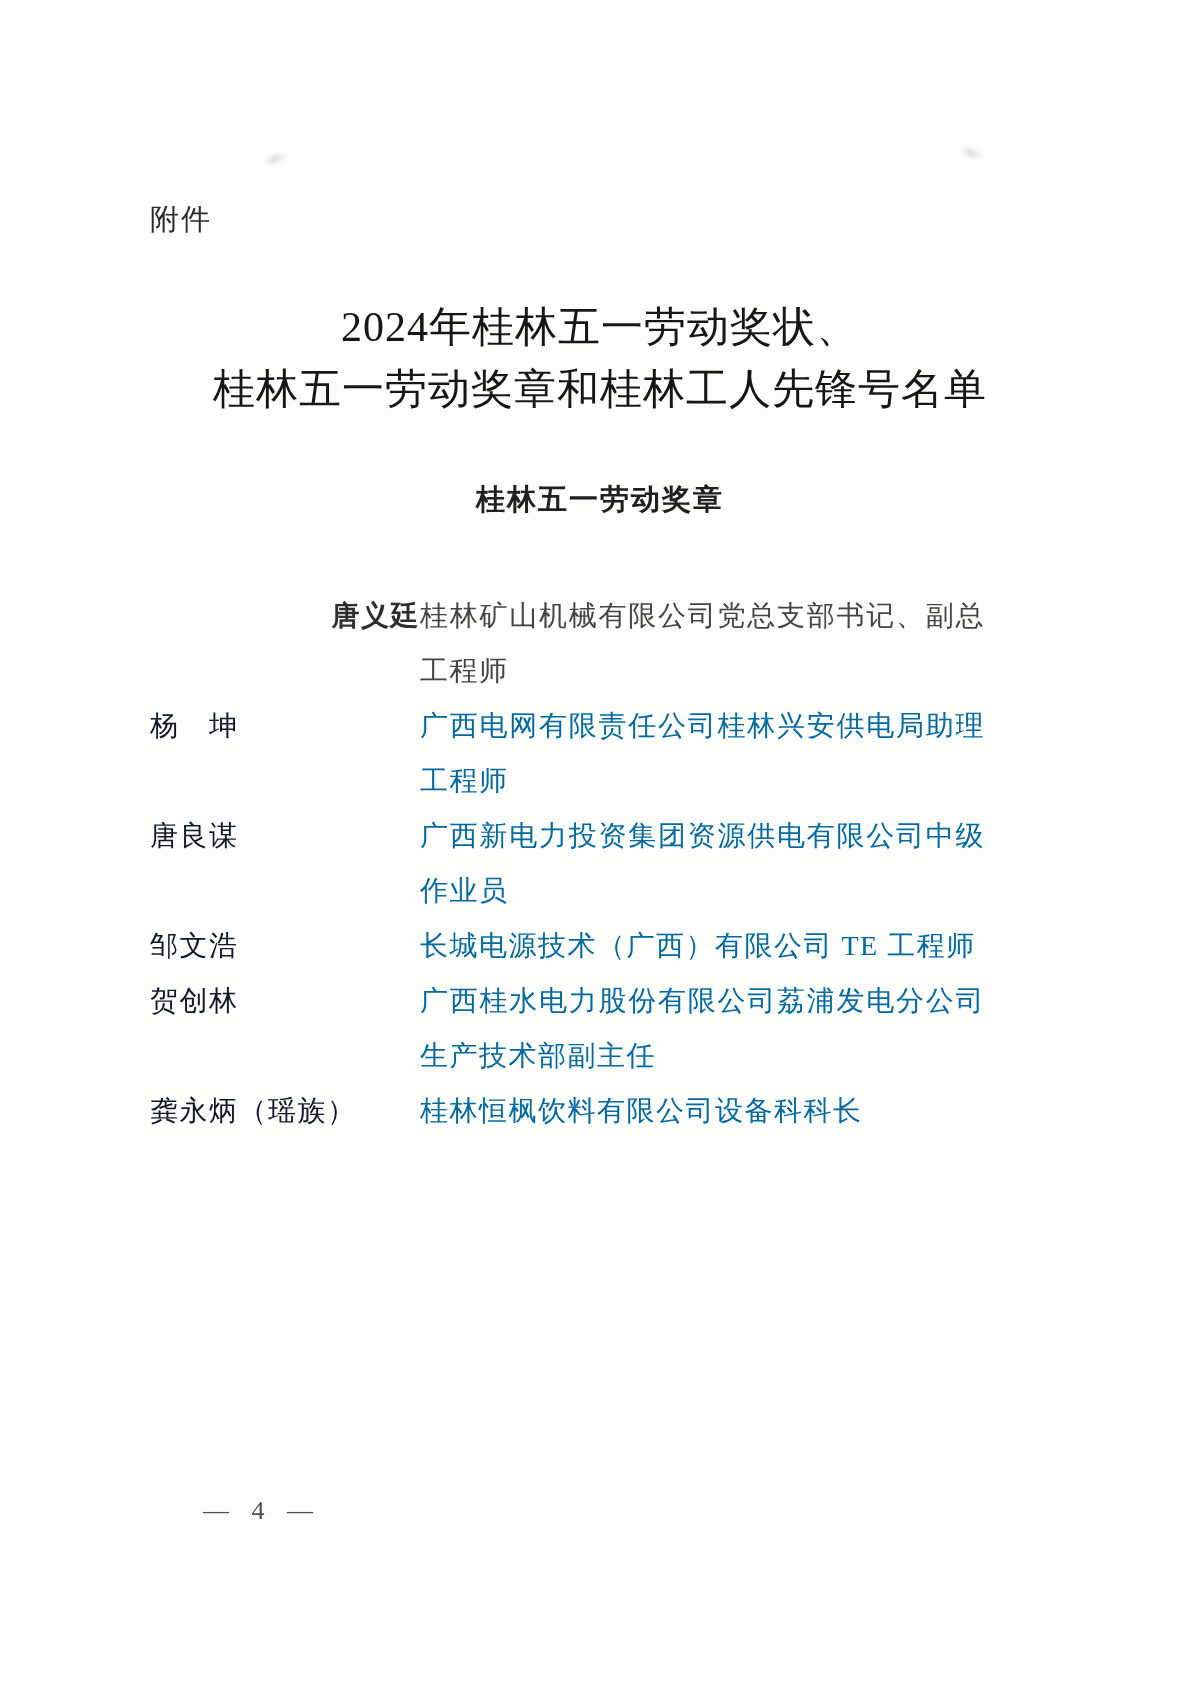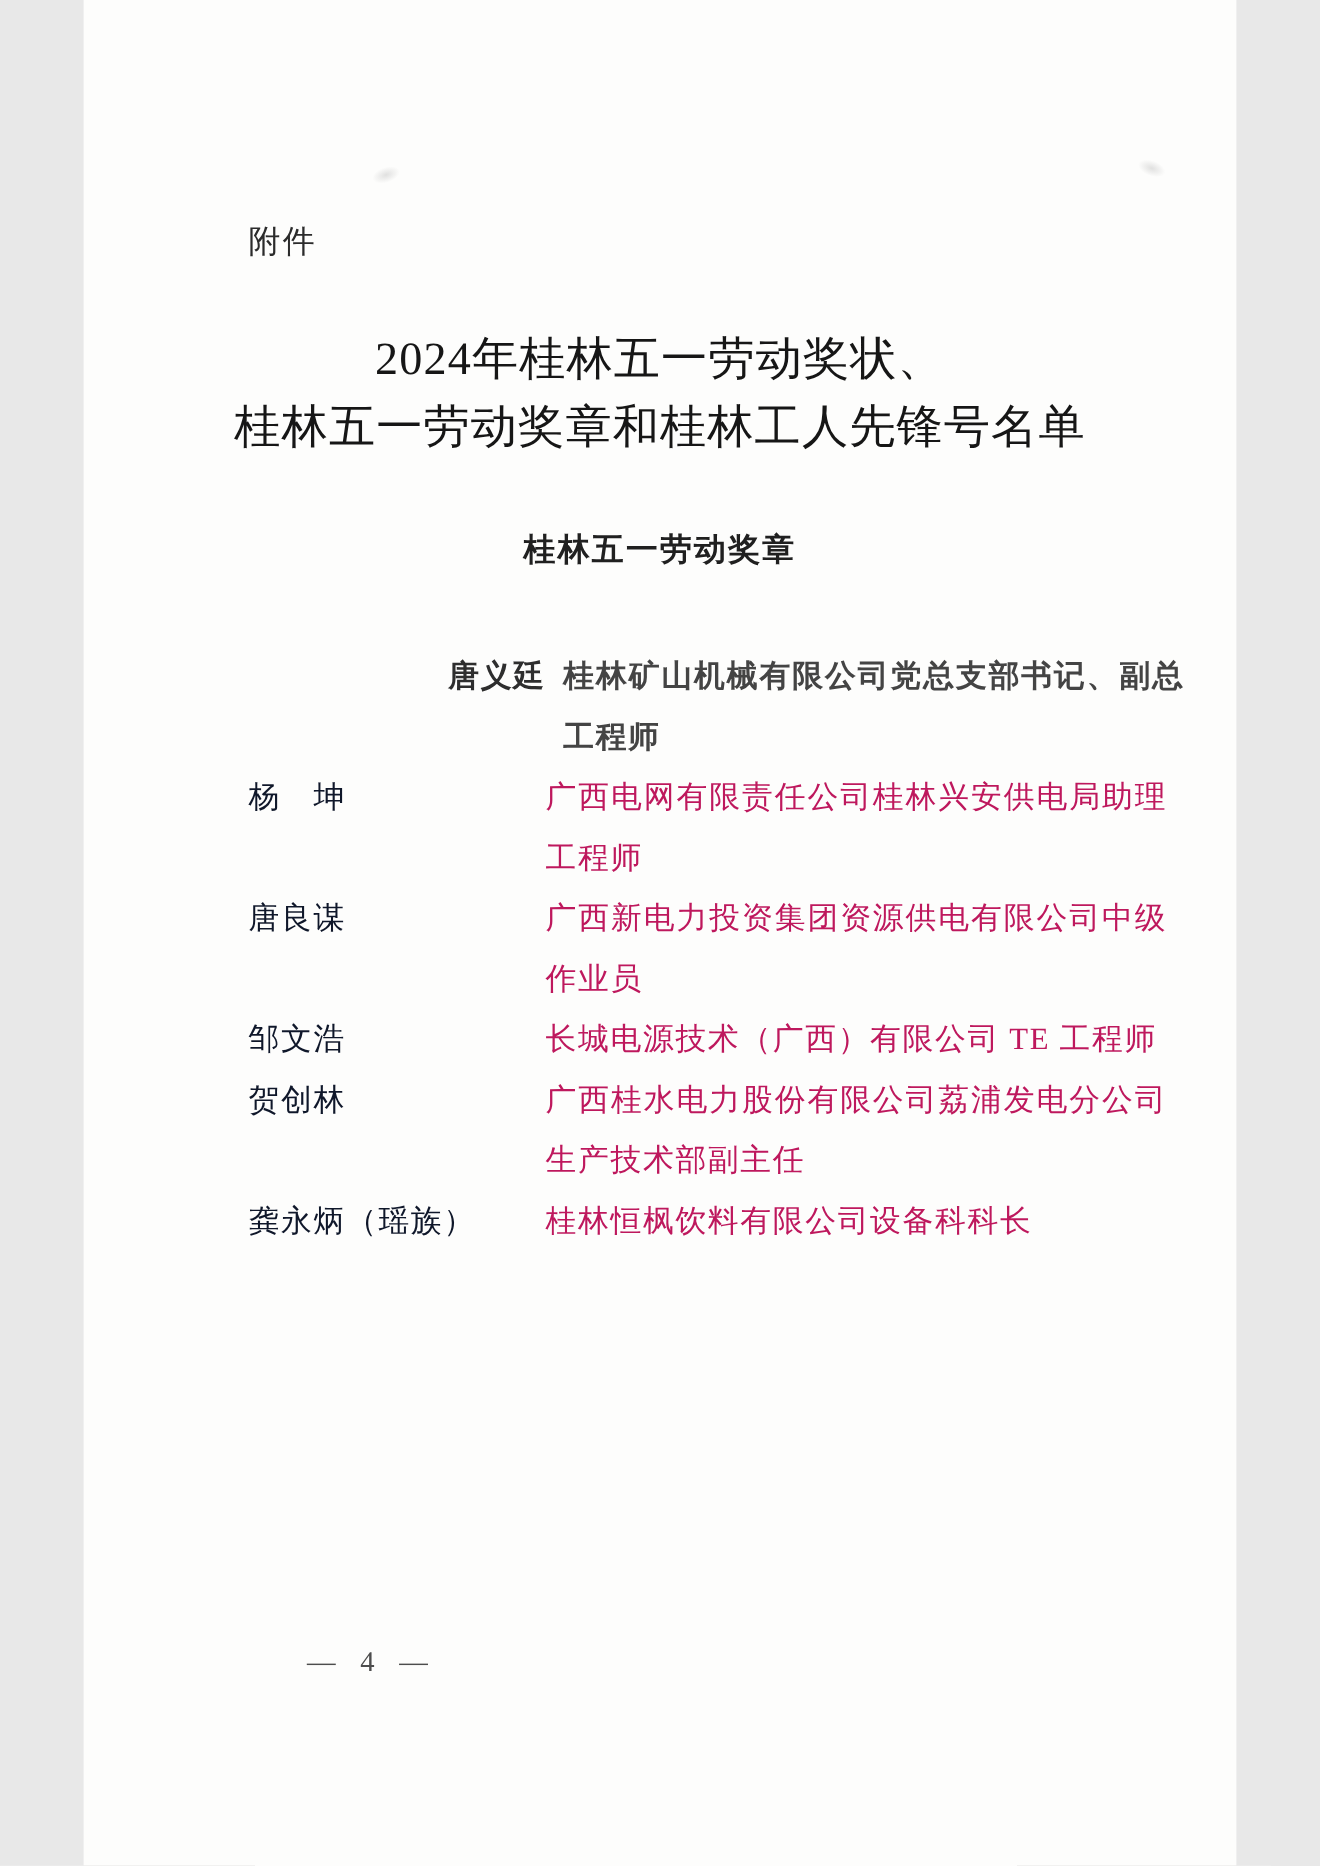--- a/index.html
+++ b/index.html
@@ -2,21 +2,21 @@
 <html><head>
 <meta charset="utf-8">
 <style>
   html, body {
     margin: 0;
     padding: 0;
     background: #e8e8e8;
   }
   .page {
     position: relative;
-    width: 1048px;
+    width: 1200px;
     height: 1696px;
     margin: 0 auto;
     background: #fdfdfc;
     overflow: hidden;
     font-family: "Liberation Serif", "DejaVu Serif", serif;
   }
   
   .smudge {
     position: absolute;
     width: 26px;
@@ -83,33 +83,32 @@
     line-height: 55px;
     letter-spacing: 1.5px;
     color: #0f172a;
   }
   .row .position {
     width: 565px;
     flex: 0 0 565px;
     font-size: 28px;
     line-height: 55px;
     letter-spacing: 1.5px;
-    color: #be185d;
+    color: #0369a1;
     text-align: justify;
     text-justify: inter-ideograph;
   }
   .row.emphasis .name {
     color: #2e2e2e;
     font-weight: 600;
     text-align: right;
   }
   .row.emphasis .position {
     color: #444444;
-    font-weight: 700;
-    margin-left: 16px;
+    font-weight: 400;
   }
   .pagenum {
     position: absolute;
     left: 203px;
     top: 1496px;
     font-size: 26px;
     color: #4d4d4d;
     letter-spacing: 8px;
     font-family: "Liberation Serif", "DejaVu Serif", serif;
   }

